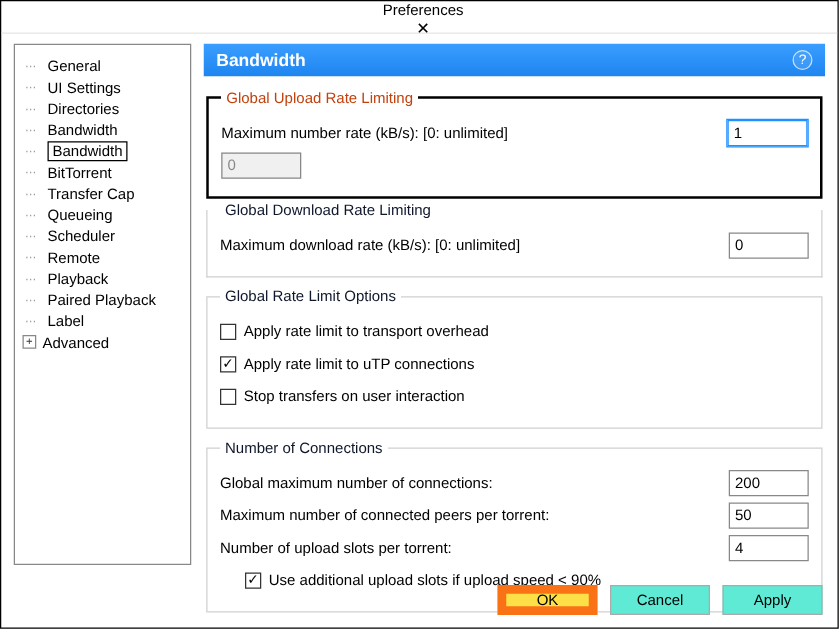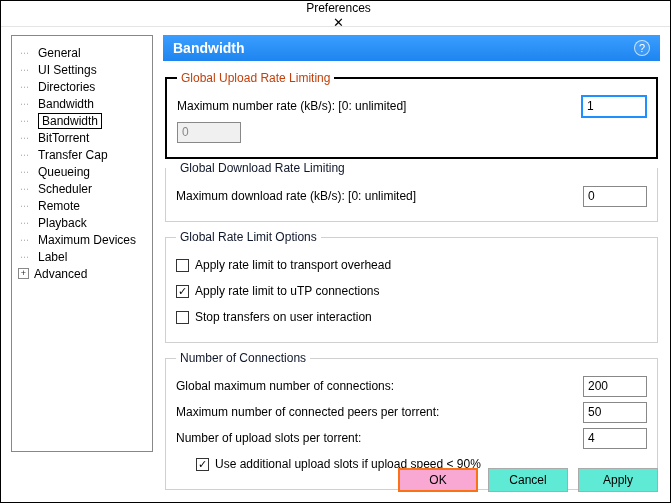--- a/index.html
+++ b/index.html
@@ -169,21 +169,21 @@
   width: 80px;
   height: 24px;
   border: 1px solid #aaa;
   background: #5eead4;
   font-size: 12px;
   font-family: inherit;
   display: inline-flex;
   align-items: center;
   justify-content: center;
 }
-.btn.primary { border: 2px solid #f97316; background: #f9a8d4; }
+.btn.primary { border: 7px solid #f97316; background: #fde047; }
 </style>
 </head>
 <body>
 
 <div class="titlebar">
   <span class="title">Preferences</span>
   <div class="close-btn">
     <span>✕</span>
   </div>
 </div>
@@ -229,21 +229,21 @@
     <div class="tree-item">
         <span class="tree-dots">⋯</span>
         <span class="tree-label">Remote</span>
       </div>
     <div class="tree-item">
         <span class="tree-dots">⋯</span>
         <span class="tree-label">Playback</span>
       </div>
     <div class="tree-item">
         <span class="tree-dots">⋯</span>
-        <span class="tree-label">Maximum Devices</span>
+        <span class="tree-label">Paired Playback</span>
       </div>
     <div class="tree-item">
         <span class="tree-dots">⋯</span>
         <span class="tree-label">Label</span>
       </div>
     <div class="tree-item">
         <span class="tree-expander">+</span>
         <span class="tree-label">Advanced</span>
       </div>
   </div>

